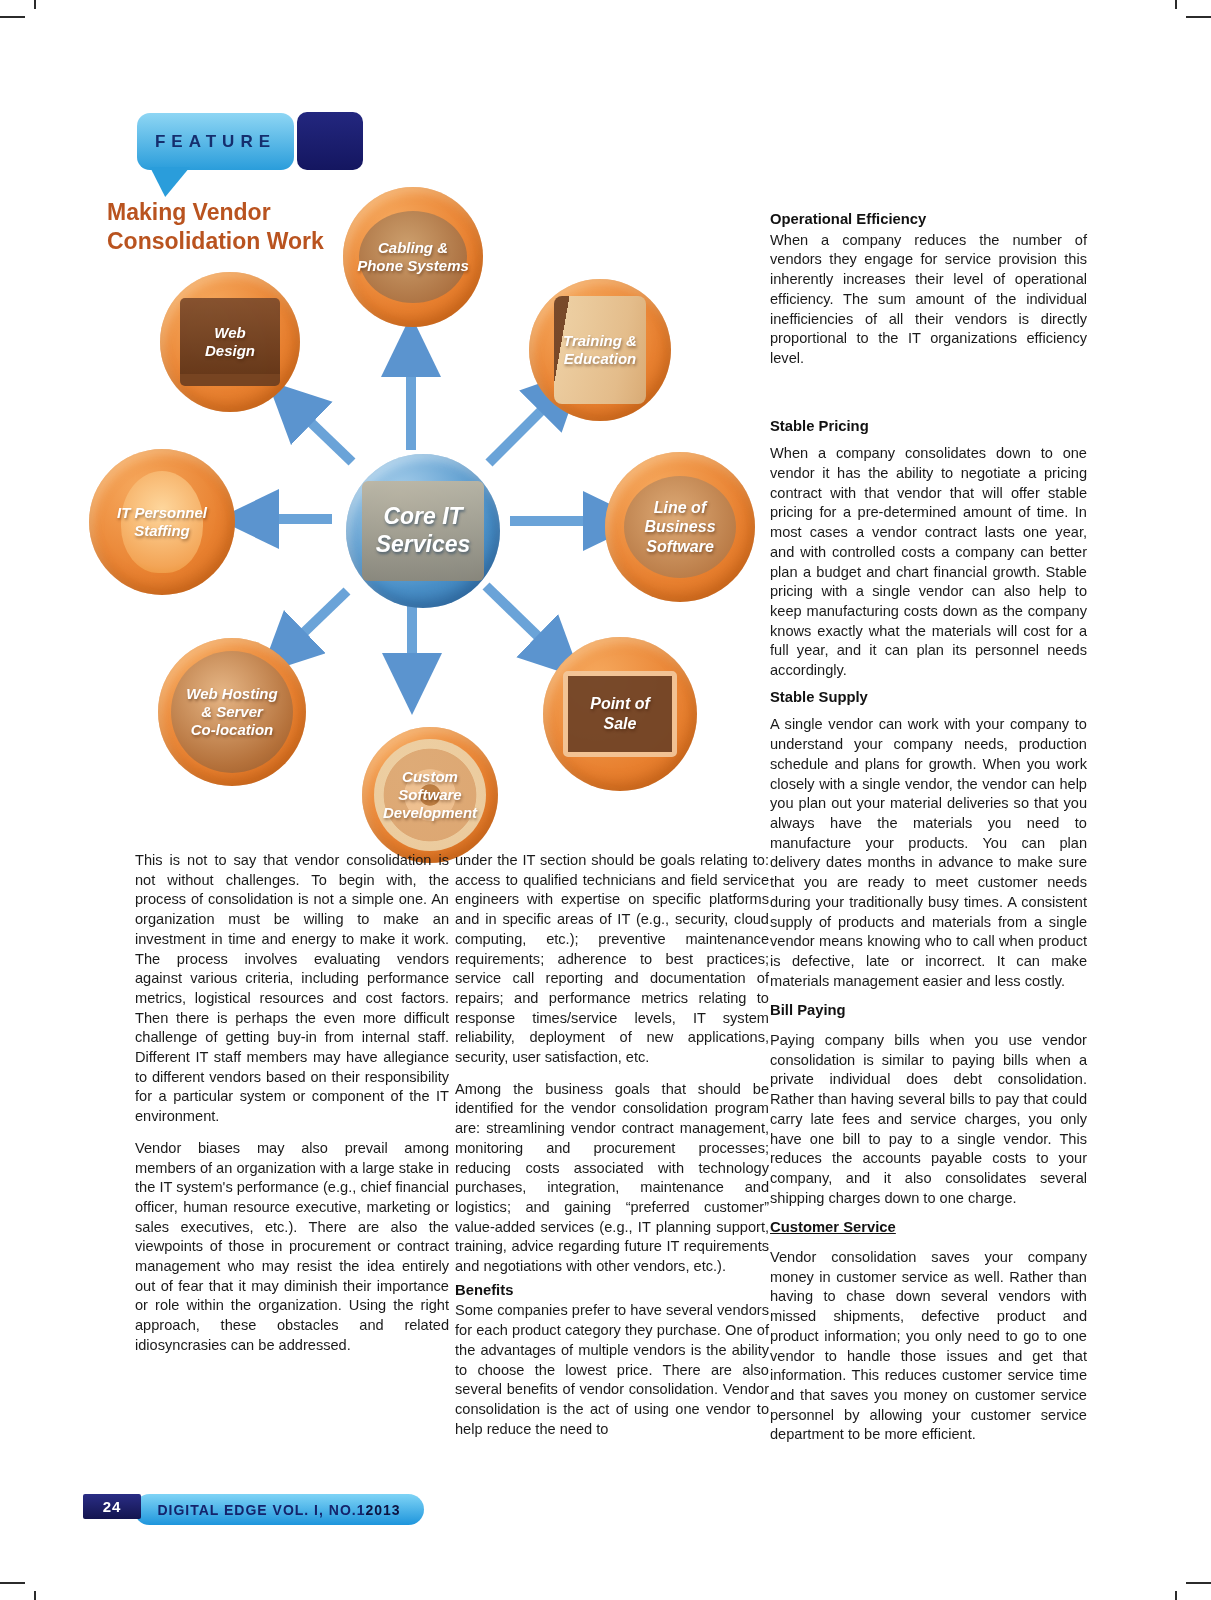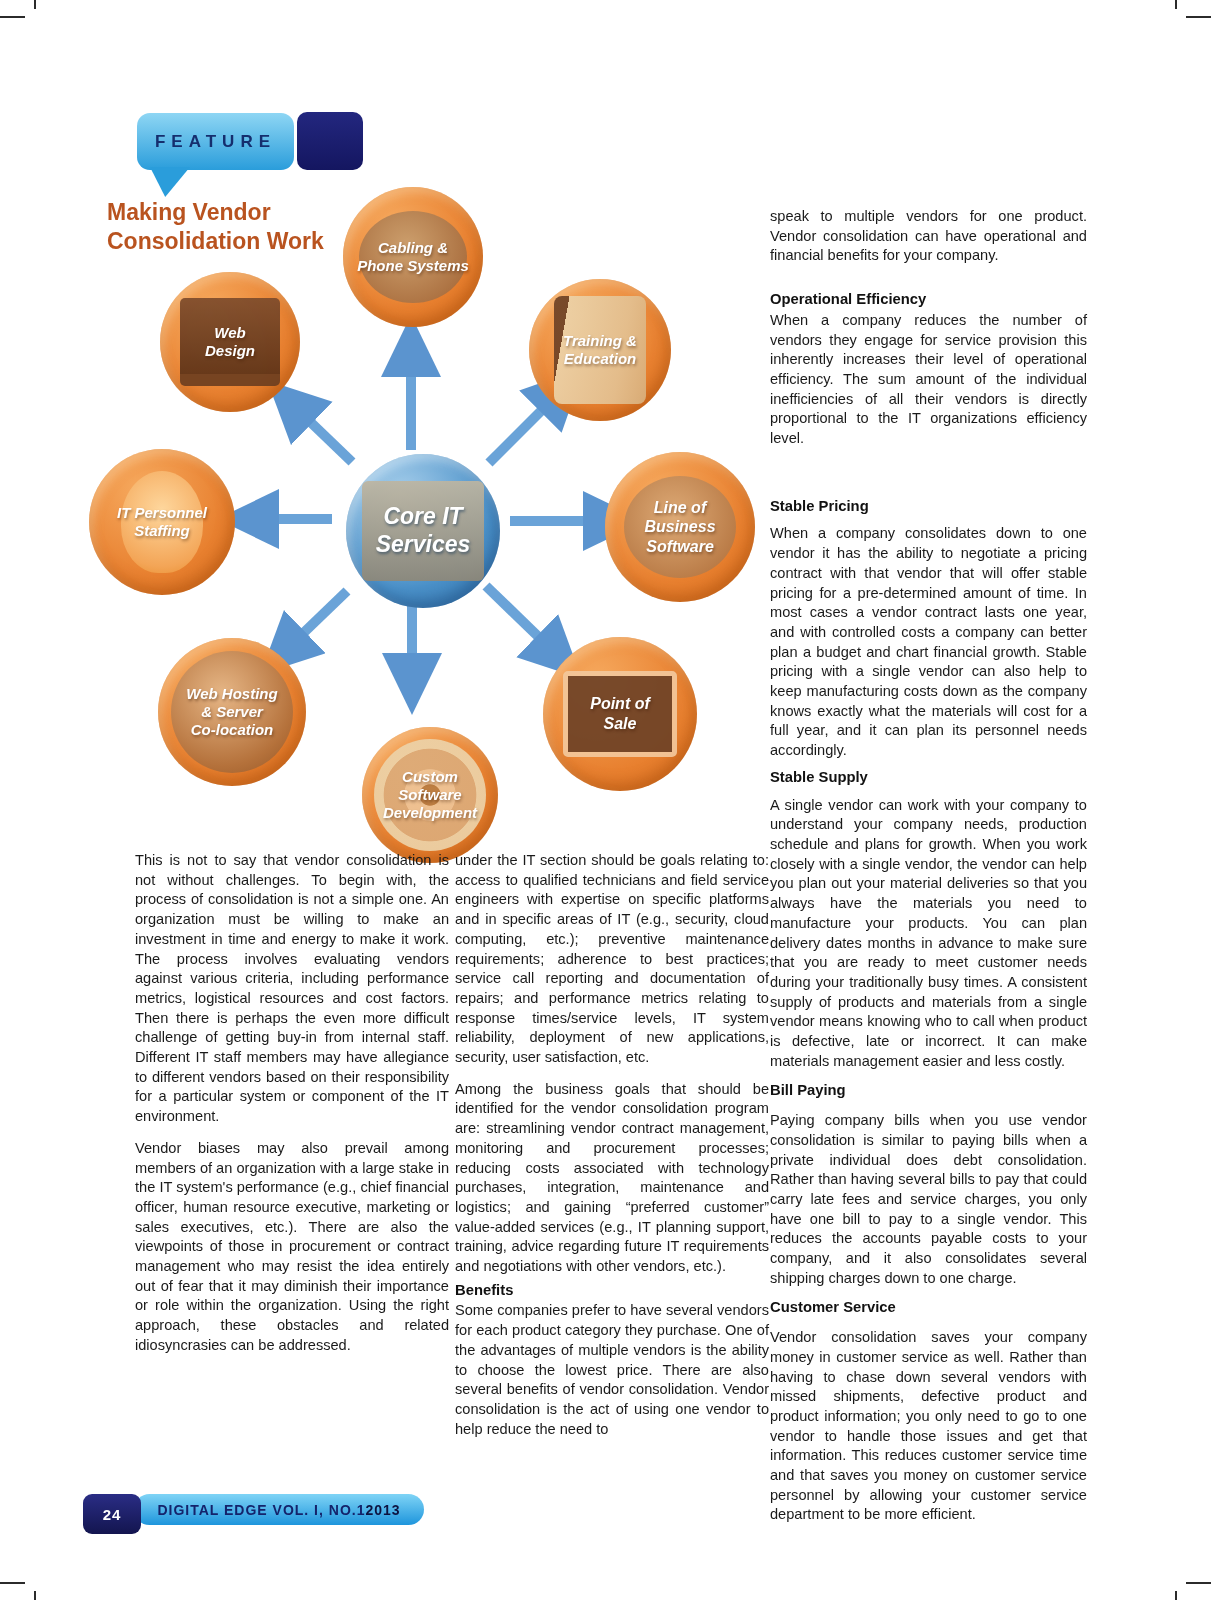--- a/index.html
+++ b/index.html
@@ -40,22 +40,22 @@
   .img-globe{width:122px;height:122px;border-radius:50%;
     background:radial-gradient(circle at 42% 35%,#e5b88a,#b0703c 68%,#8f5426);}
   .img-bulb{width:82px;height:102px;border-radius:50% 50% 46% 46%;
     background:radial-gradient(circle at 50% 38%,#ffdca4,#f4a85a 75%,#e8902f);}
   .img-toolbox{width:122px;height:100px;border-radius:6px;background:linear-gradient(#bdb5a1,#8f8878);}
   
   .col{position:absolute;color:#1a1a1a;font-size:14.6px;line-height:19.7px;text-align:justify;}
   .col p{margin:0 0 12px 0;}
   .col h3{margin:3px 0 1px 0;font-size:14.8px;color:#111;}
   
-  .footer-badge{position:absolute;left:83px;top:1494px;width:58px;height:40px;background:linear-gradient(#2a2d85,#13154f);
-    border-radius:9px;display:flex;align-items:center;justify-content:center;z-index:2;}
+  .footer-badge{position:absolute;left:83px;top:1494px;width:58px;height:25px;background:linear-gradient(#2a2d85,#13154f);
+    border-radius:2px;display:flex;align-items:center;justify-content:center;z-index:2;}
   .footer-badge span{color:#fff;font-weight:bold;font-size:15px;letter-spacing:1px;}
   .footer-pill{position:absolute;left:134px;top:1494px;width:290px;height:31px;
     background:linear-gradient(#7fd4f6,#1e95dc);border-radius:16px;
     display:flex;align-items:center;justify-content:center;gap:0;}
   .footer-pill span{color:#14236b;font-weight:bold;font-size:14px;letter-spacing:1px;}
   .footer-pill .year{color:#0d1340;}
 </style>
 </head>
 <body>
 
@@ -152,30 +152,29 @@
   </div>
 
   <div class="col" style="left:455px;top:851px;width:314px;">
     <p>under the IT section should be goals relating to: access to qualified technicians and field service engineers with expertise on specific platforms and in specific areas of IT (e.g., security, cloud computing, etc.); preventive maintenance requirements; adherence to best practices; service call reporting and documentation of repairs; and performance metrics relating to response times/service levels, IT system reliability, deployment of new applications, security, user satisfaction, etc.</p>
     <p style="margin-bottom:4px;">Among the business goals that should be identified for the vendor consolidation program are: streamlining vendor contract management, monitoring and procurement processes; reducing costs associated with technology purchases, integration, maintenance and logistics; and gaining “preferred customer” value-added services (e.g., IT planning support, training, advice regarding future IT requirements and negotiations with other vendors, etc.).</p>
     <h3>Benefits</h3>
     <p>Some companies prefer to have several vendors for each product category they purchase. One of the advantages of multiple vendors is the ability to choose the lowest price. There are also several benefits of vendor consolidation. Vendor consolidation is the act of using one vendor to help reduce the need to</p>
   </div>
 
   <div class="col" style="left:770px;top:207px;width:317px;">
-    <p style="margin-bottom:24px;">speak to multiple vendors for one product. Vendor consolidation can have operational and financial benefits for your company.</p>
     <h3>Operational Efficiency</h3>
     <p style="">When a company reduces the number of vendors they engage for service provision this inherently increases their level of operational efficiency. The sum amount of the individual inefficiencies of all their vendors is directly proportional to the IT organizations efficiency level.</p>
     <h3 style="margin-bottom:8px;margin-top:48px;">Stable Pricing</h3>
     <p style="margin-bottom:7px;">When a company consolidates down to one vendor it has the ability to negotiate a pricing contract with that vendor that will offer stable pricing for a pre-determined amount of time. In most cases a vendor contract lasts one year, and with controlled costs a company can better plan a budget and chart financial growth. Stable pricing with a single vendor can also help to keep manufacturing costs down as the company knows exactly what the materials will cost for a full year, and it can plan its personnel needs accordingly.</p>
     <h3 style="margin-bottom:8px;">Stable Supply</h3>
     <p style="margin-bottom:10px;">A single vendor can work with your company to understand your company needs, production schedule and plans for growth. When you work closely with a single vendor, the vendor can help you plan out your material deliveries so that you always have the materials you need to manufacture your products. You can plan delivery dates months in advance to make sure that you are ready to meet customer needs during your traditionally busy times. A consistent supply of products and materials from a single vendor means knowing who to call when product is defective, late or incorrect. It can make materials management easier and less costly.</p>
     <h3 style="margin-bottom:10px;">Bill Paying</h3>
     <p style="margin-bottom:10px;">Paying company bills when you use vendor consolidation is similar to paying bills when a private individual does debt consolidation. Rather than having several bills to pay that could carry late fees and service charges, you only have one bill to pay to a single vendor. This reduces the accounts payable costs to your company, and it also consolidates several shipping charges down to one charge.</p>
-    <h3 style="margin-bottom:10px;">Customer Service</h3>
+    <h3 style="margin-bottom:10px;text-decoration:underline;">Customer Service</h3>
     <p>Vendor consolidation saves your company money in customer service as well. Rather than having to chase down several vendors with missed shipments, defective product and product information; you only need to go to one vendor to handle those issues and get that information. This reduces customer service time and that saves you money on customer service personnel by allowing your customer service department to be more efficient.</p>
   </div>
 
   <div class="footer-pill">
     <span>DIGITAL EDGE VOL. I, NO.1</span>
     <span class="year">2013</span>
   </div>
   <div class="footer-badge">
     <span>24</span>
   </div>

